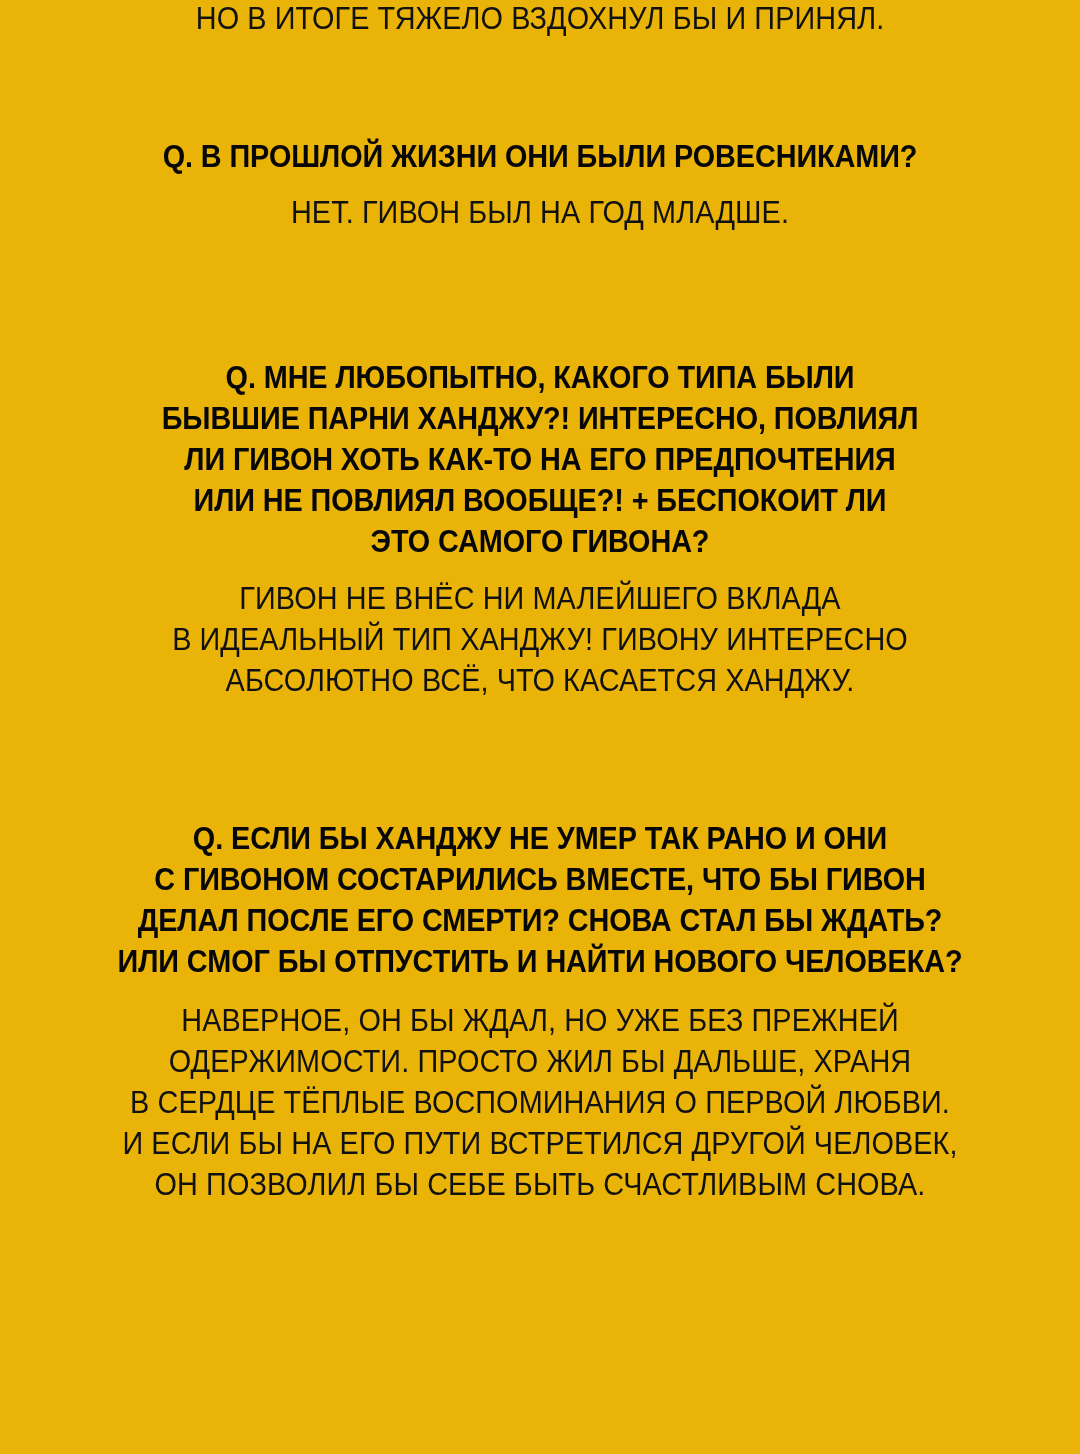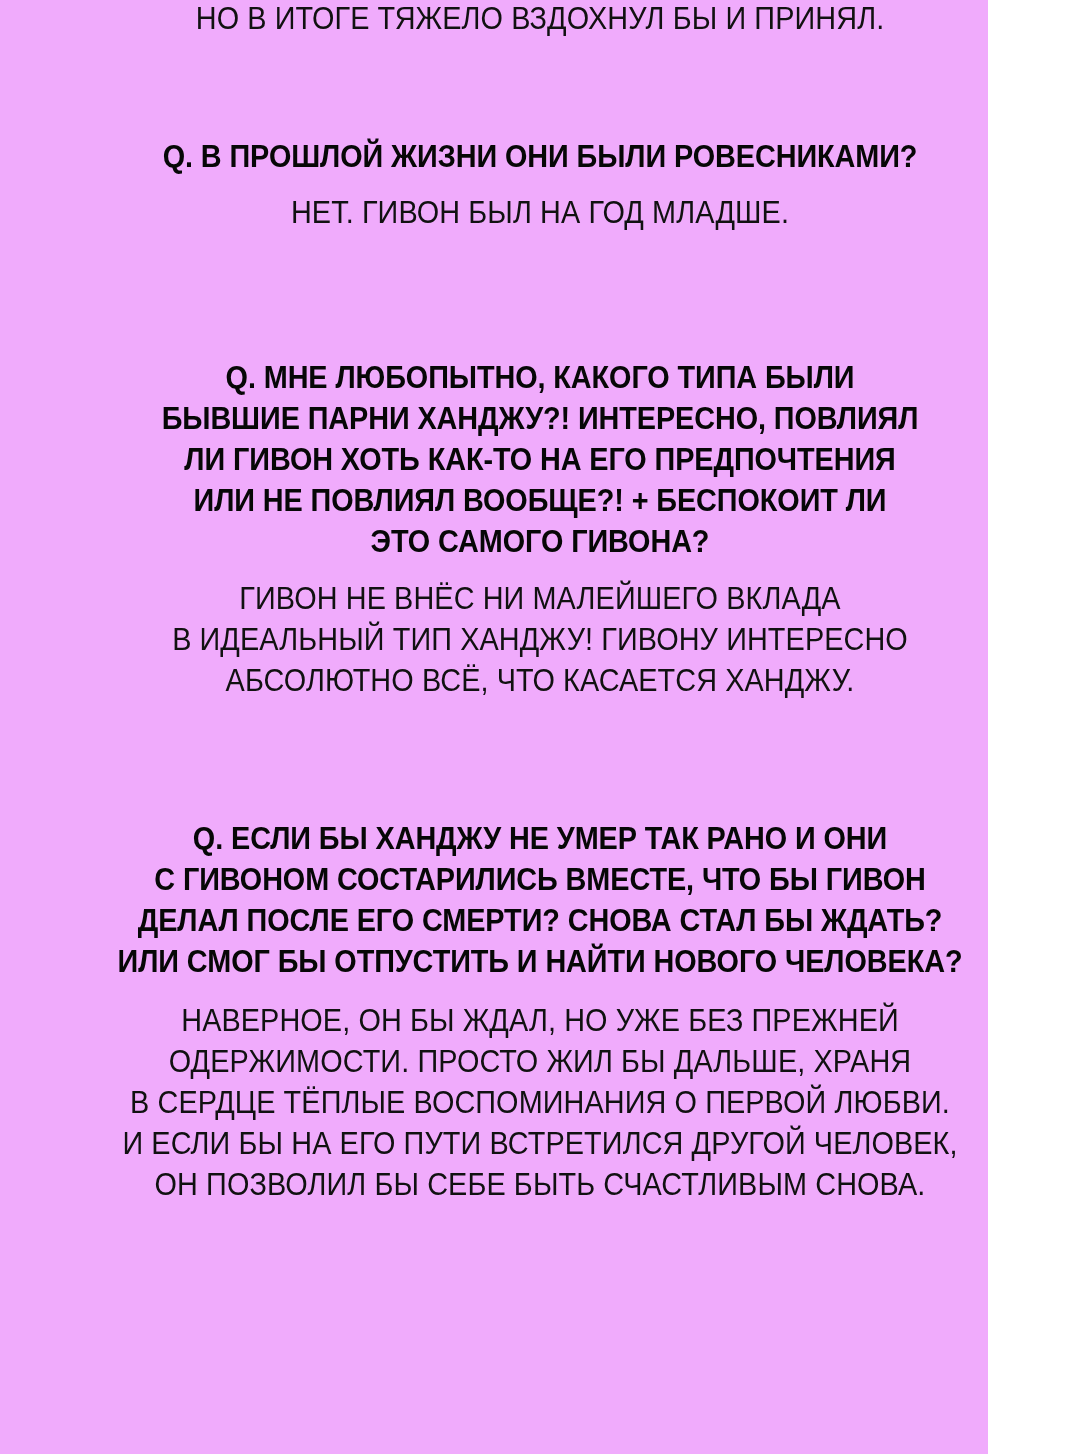--- a/index.html
+++ b/index.html
@@ -11,23 +11,23 @@
     width: 1080px;
     height: 1454px;
     overflow: hidden;
     font-family: "Liberation Sans", "DejaVu Sans", sans-serif;
     color: #111111;
     -webkit-font-smoothing: antialiased;
   }
 
   .page {
     position: relative;
-    width: 988px;
+    width: 1080px;
     height: 1454px;
-    background: #f0abfc;
+    background: #eab308;
     box-sizing: border-box;
   }
 
   
   .block {
     position: absolute;
     left: 0;
     width: 1080px;
     text-align: center;
     white-space: pre-line;

